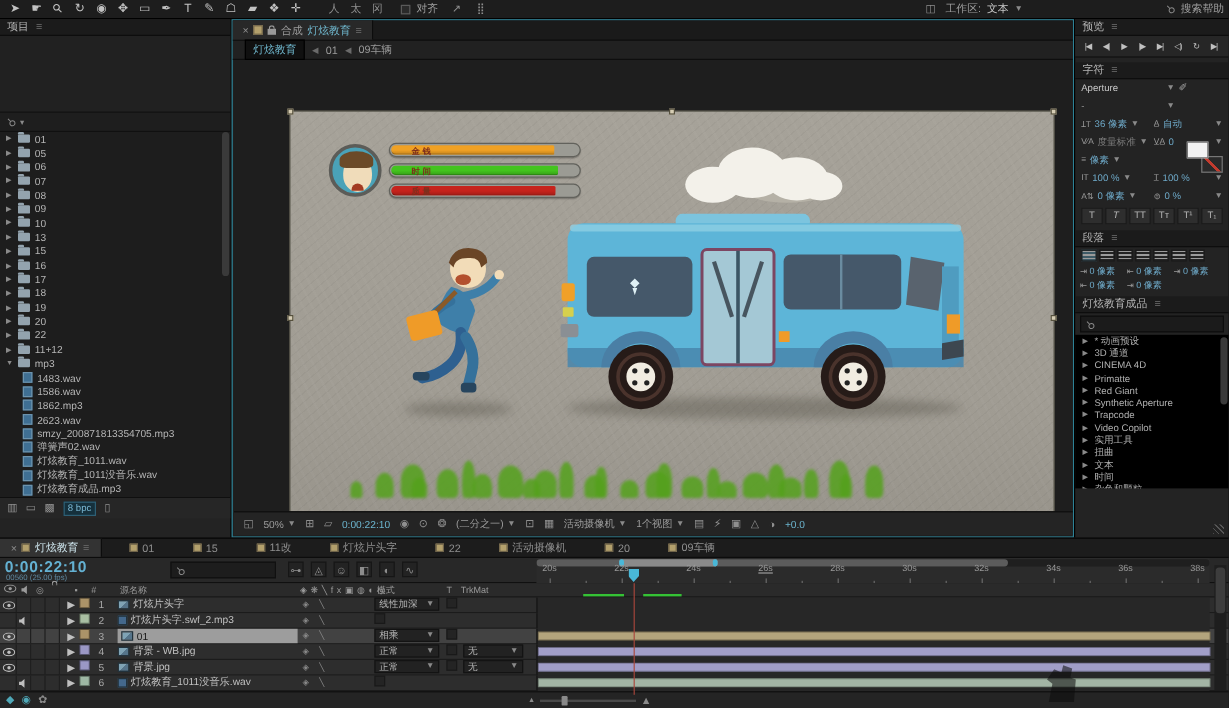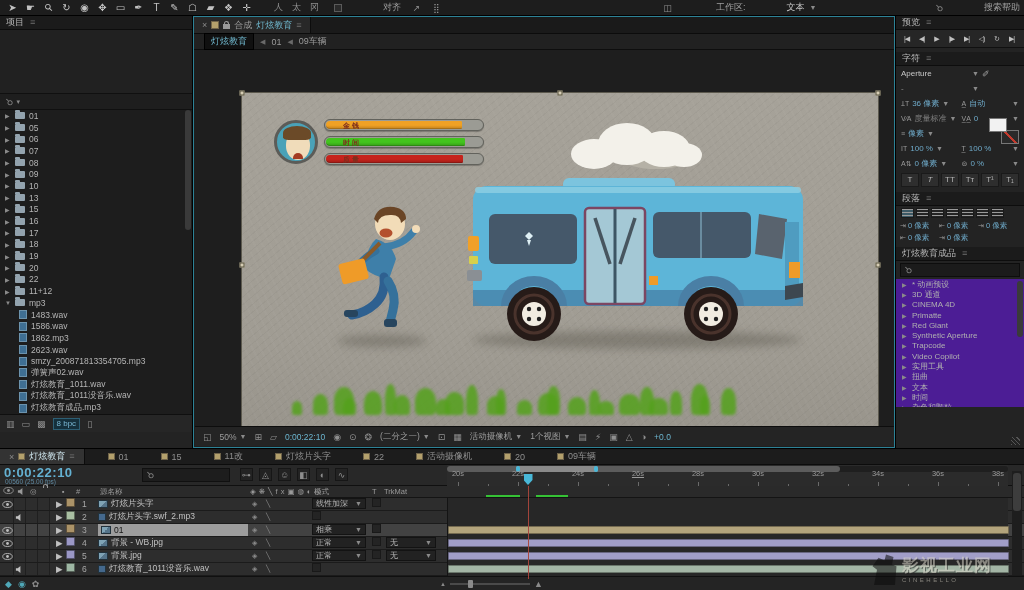--- a/index.html
+++ b/index.html
@@ -7,21 +7,21 @@
   .app{position:relative;width:1024px;height:590px;background:#161616;overflow:hidden;
        font-family:"Liberation Sans","DejaVu Sans",sans-serif;color:#b0b0b0;-webkit-font-smoothing:antialiased;}
   .panel{position:absolute;background:#232323;}
   
   .topbar{position:absolute;left:0;top:0;width:1024px;height:16px;background:#1d1d1d;border-bottom:1px solid #000;
           display:flex;align-items:center;padding:0 4px;gap:2px;}
   .tool{font-size:10px;color:#c2c2c2;width:17px;text-align:center;cursor:default;line-height:15px;}
   .tool.rot{display:inline-block;transform:rotate(-45deg);}
   .tb-extra{font-size:9px;color:#8f8f8f;width:15px;text-align:center;}
   .snapbox{width:8px;height:8px;border:1px solid #5a5a5a;background:#2a2a2a;margin:0 3px 0 10px;}
-  .tb-label{font-size:9px;color:#9f9f9f;margin-left:36px;}
+  .tb-label{font-size:9px;color:#9f9f9f;}
   .ws{margin-left:auto;display:flex;align-items:center;gap:5px;}
   .caret{color:#8a8a8a;font-size:7px;}
   
   .phead{height:14px;background:#1b1b1b;border-bottom:1px solid #0d0d0d;display:flex;align-items:center;padding:0 6px;gap:6px;}
   .phead .lbl{font-size:9px;color:#b5b5b5;}
   .burger{color:#6f6f6f;font-size:9px;line-height:9px;}
   
   .proj{left:0;top:16px;width:193px;height:432px;border-right:1px solid #000;}
   .proj-preview{height:64px;background:#212121;border-bottom:1px solid #101010;}
   .proj-search{height:16px;display:flex;align-items:center;gap:4px;padding:0 6px;background:#1e1e1e;border-bottom:1px solid #101010;}
@@ -95,21 +95,21 @@
   .strokesw{position:absolute;right:0;bottom:0;width:18px;height:14px;background:#2a2a2a;border:1px solid #777;
             background-image:linear-gradient(45deg,transparent 44%,#c23b2e 44%,#c23b2e 56%,transparent 56%);}
   .tstyles{display:flex;gap:2px;padding:2px 5px;}
   .tsb{flex:1;text-align:center;font-size:8px;color:#b5b5b5;background:#2e2e2e;border:1px solid #1a1a1a;line-height:12px;}
   .palign{display:flex;gap:2px;padding:2px 5px;}
   .alico{width:13px;height:10px;background:repeating-linear-gradient(#9a9a9a 0 1px,transparent 1px 3px);border:1px solid #1a1a1a;padding:1px;}
   .alico.active{background-color:#3d5a66;}
   .pind{display:flex;flex-wrap:wrap;padding:1px 4px;row-gap:2px;}
   .pind .fld{width:39px;display:flex;gap:2px;align-items:center;font-size:7.5px;}
   .fx-search{height:14px;margin:2px 4px;background:#1b1b1b;border:1px solid #0d0d0d;display:flex;align-items:center;padding:0 4px;}
-  .fx-list{position:relative;height:128px;overflow:hidden;background:#4c1d95;}
+  .fx-list{position:relative;height:128px;overflow:hidden;background:#000000;}
   .fxrow{display:flex;align-items:center;gap:4px;height:10.3px;padding-left:6px;font-size:8px;color:#b0b0b0;white-space:nowrap;}
   .fx-scroll{position:absolute;right:1px;top:2px;width:6px;height:56px;background:#3a3a3a;border-radius:3px;}
   .grip{position:absolute;right:4px;bottom:3px;width:9px;height:8px;background:repeating-linear-gradient(45deg,#555 0 1px,transparent 1px 3px);}
   
   .tl{left:0;top:448px;width:1024px;height:142px;background:#262626;border-top:1px solid #000;}
   .tl-tabs{height:16px;background:#1c1c1c;border-bottom:1px solid #0c0c0c;display:flex;align-items:center;}
   .ttab{display:flex;align-items:center;gap:4px;height:100%;padding:0 9px;font-size:9px;color:#8f8f8f;white-space:nowrap;}
   .ttab.active{background:#333;color:#cfe6ee;border-right:1px solid #0c0c0c;}
   .ttab .sq{width:7px;height:7px;}
   .tl-ctrl{position:relative;height:21px;background:#282828;border-bottom:1px solid #101010;}
@@ -1018,18 +1018,14 @@
         <span class="ztrack">
             <span class="zthumb"></span>
           </span>
         <span style="font-size:9px;">▲</span>
       </span>
     </div>
   </div>
 
   <div class="wm">
     <span class="wm-sil"></span>
-    <span>
-      <div class="wm-tx">影视工业网</div>
-      <div class="wm-sub">CINEHELLO</div>
-    </span>
   </div>
 </div>
 
 </body></html>

